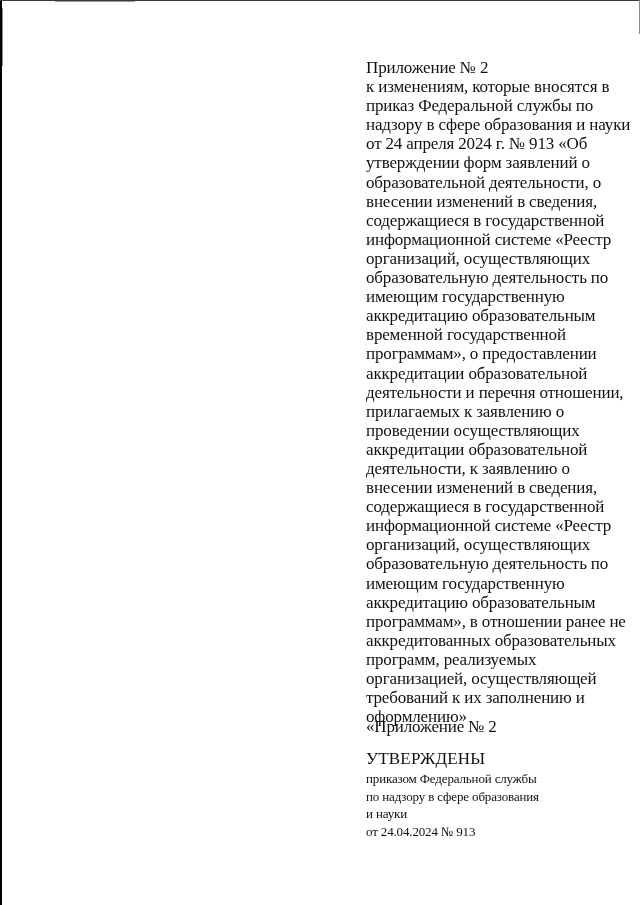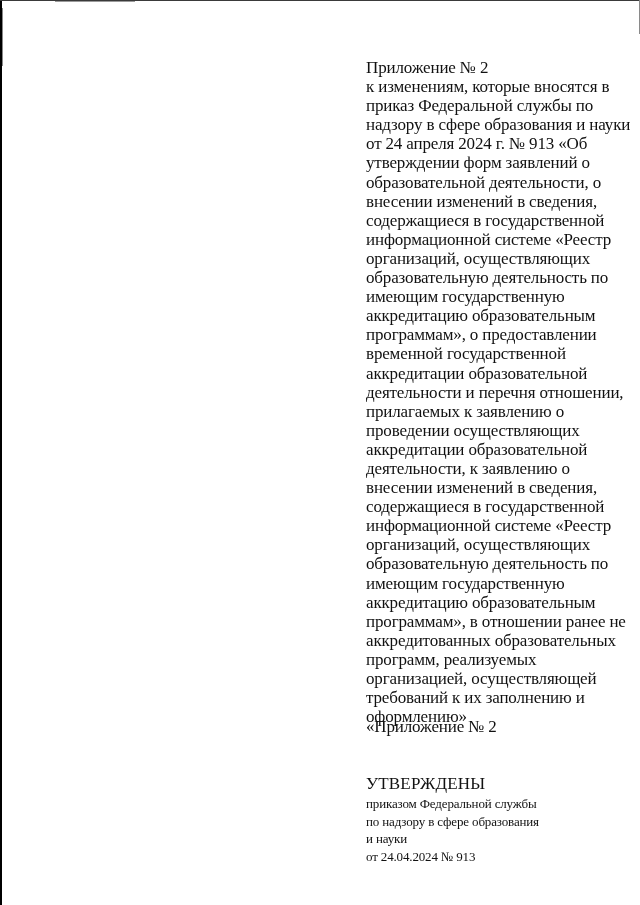--- a/index.html
+++ b/index.html
@@ -63,21 +63,20 @@
     }
     .approved-block {
       top: 748px;
     }
     .approved-title {
       display: block;
       font-size: 17px;
       line-height: 22px;
       white-space: nowrap;
       letter-spacing: 0.2px;
-      margin-top: 25px;
     }
     .approved-line {
       display: block;
       font-size: 13px;
       line-height: 17.6px;
       white-space: nowrap;
       letter-spacing: -0.15px;
     }
   </style>
 </head>
@@ -97,22 +96,22 @@
   <span class="line">от 24 апреля 2024 г. № 913 «Об</span>
   <span class="line">утверждении форм заявлений о</span>
   <span class="line">образовательной деятельности, о</span>
   <span class="line">внесении изменений в сведения,</span>
   <span class="line">содержащиеся в государственной</span>
   <span class="line">информационной системе «Реестр</span>
   <span class="line">организаций, осуществляющих</span>
   <span class="line">образовательную деятельность по</span>
   <span class="line">имеющим государственную</span>
   <span class="line">аккредитацию образовательным</span>
+  <span class="line">временной государственной</span>
   <span class="line">программам», о предоставлении</span>
-  <span class="line">временной государственной</span>
   <span class="line">аккредитации образовательной</span>
   <span class="line">деятельности и перечня отношении,</span>
   <span class="line">прилагаемых к заявлению о</span>
   <span class="line">проведении осуществляющих</span>
   <span class="line">аккредитации образовательной</span>
   <span class="line">деятельности, к заявлению о</span>
   <span class="line">внесении изменений в сведения,</span>
   <span class="line">содержащиеся в государственной</span>
   <span class="line">информационной системе «Реестр</span>
   <span class="line">организаций, осуществляющих</span>

